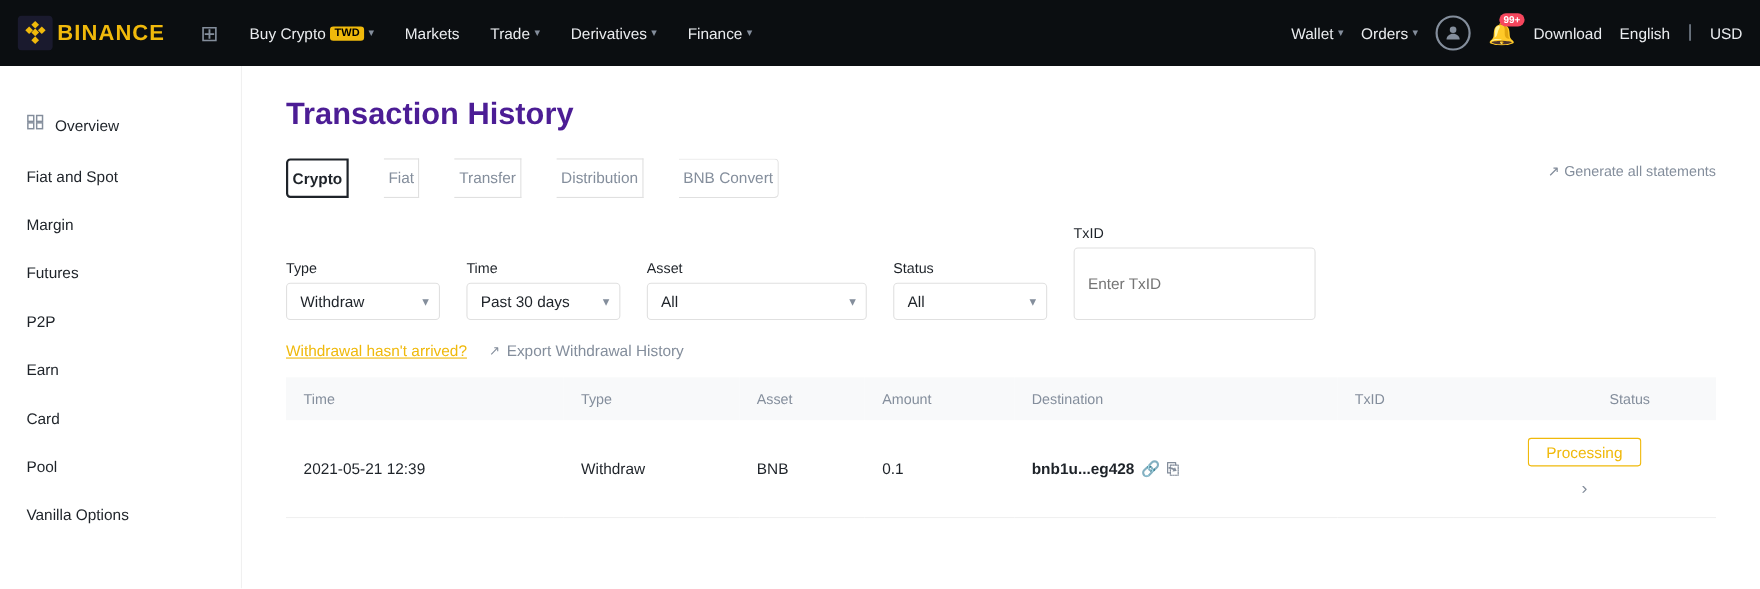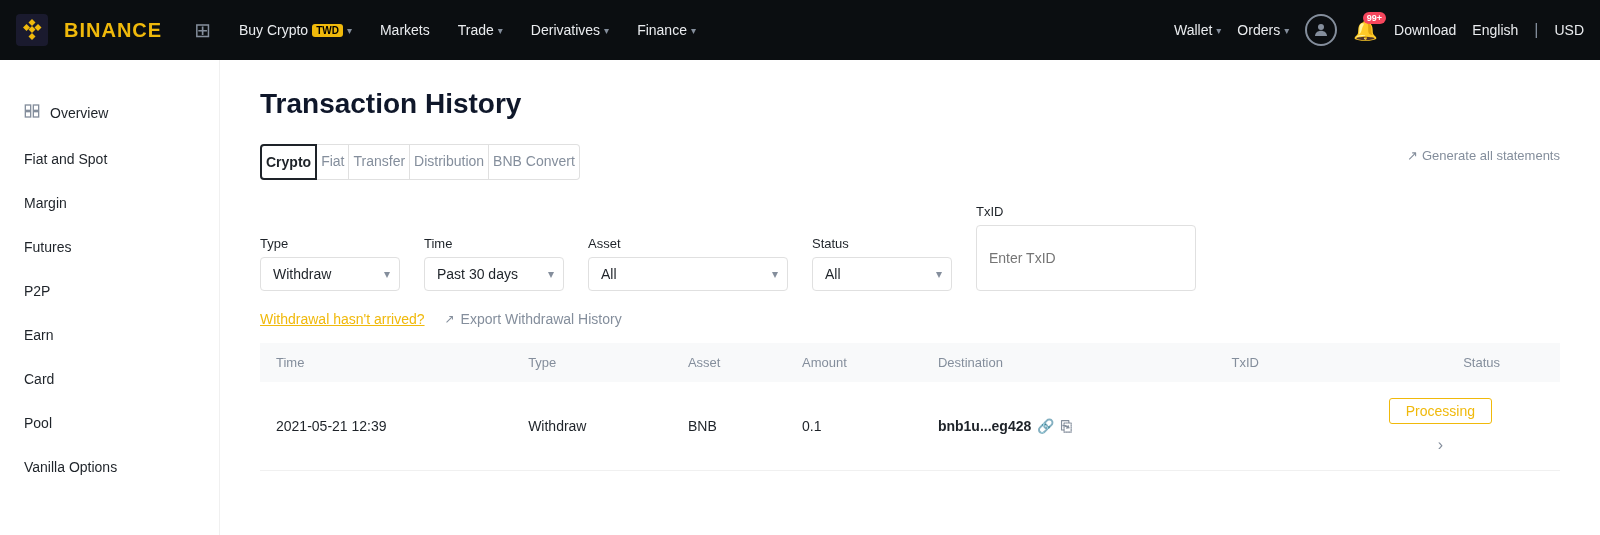--- a/index.html
+++ b/index.html
@@ -11,21 +11,21 @@
       height: 60px;
       display: flex;
       align-items: center;
       padding: 0 16px;
       gap: 8px;
       position: relative;
     }
     .nav-logo {
       display: flex;
       align-items: center;
-      gap: 16px;
+      gap: 4px;
       margin-right: 16px;
     }
     .logo-icon {
       width: 32px;
       height: 32px;
     }
     .logo-text {
       color: #f0b90b;
       font-size: 20px;
       font-weight: 700;
@@ -139,21 +139,21 @@
     
     .main-content {
       flex: 1;
       padding: 28px 40px;
       overflow: auto;
       background: #fff;
     }
     .page-title {
       font-size: 28px;
       font-weight: 700;
-      color: #0f172a;
+      color: #4c1d95;
       margin-bottom: 24px;
     }
     .generate-link {
       position: absolute;
       right: 40px;
       top: 88px;
       color: #848e9c;
       font-size: 13px;
       cursor: pointer;
       display: flex;
@@ -170,21 +170,21 @@
     }
     .tab {
       padding: 8px 4px;
       font-size: 14px;
       color: #848e9c;
       cursor: pointer;
       border: 1px solid #e0e0e0;
       background: #fff;
     }
     .tab:first-child { border-radius: 4px 0 0 4px; }
-    .tab:not(:first-child) { border-left: none; }
+    .tab:not(:first-child) { border-left: none; margin-left: 32px; }
     .tab:last-child { border-radius: 0 4px 4px 0; }
     .tab.active {
       background: #fff;
       color: #1e2329;
       font-weight: 600;
       border: 2px solid #1e2329;
       z-index: 1;
       position: relative;
     }
 

